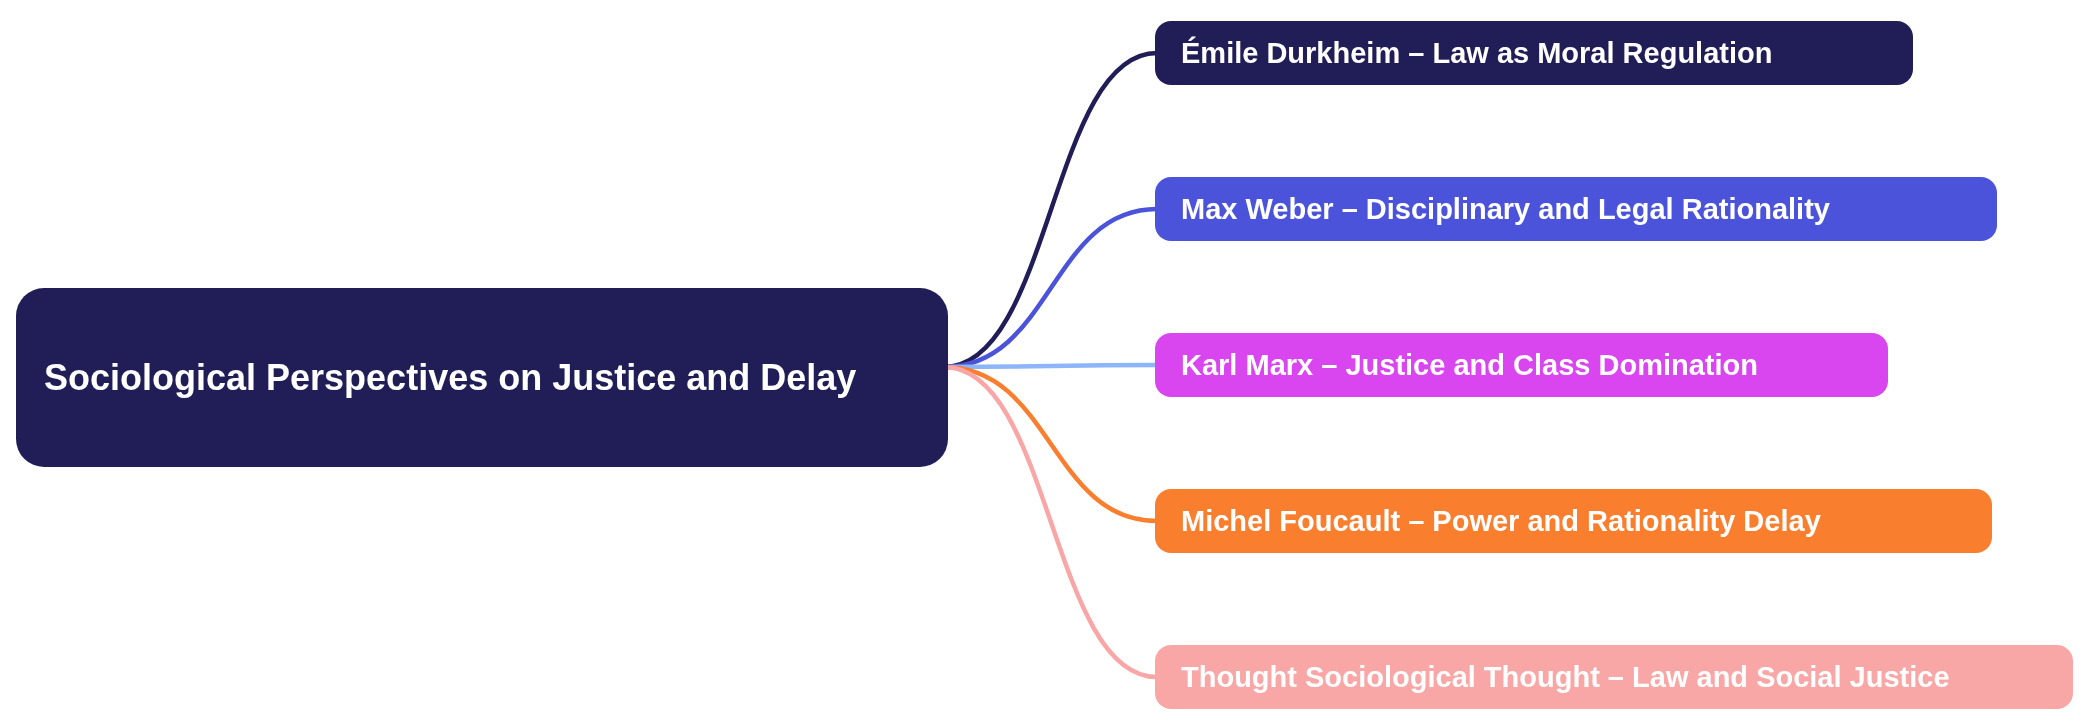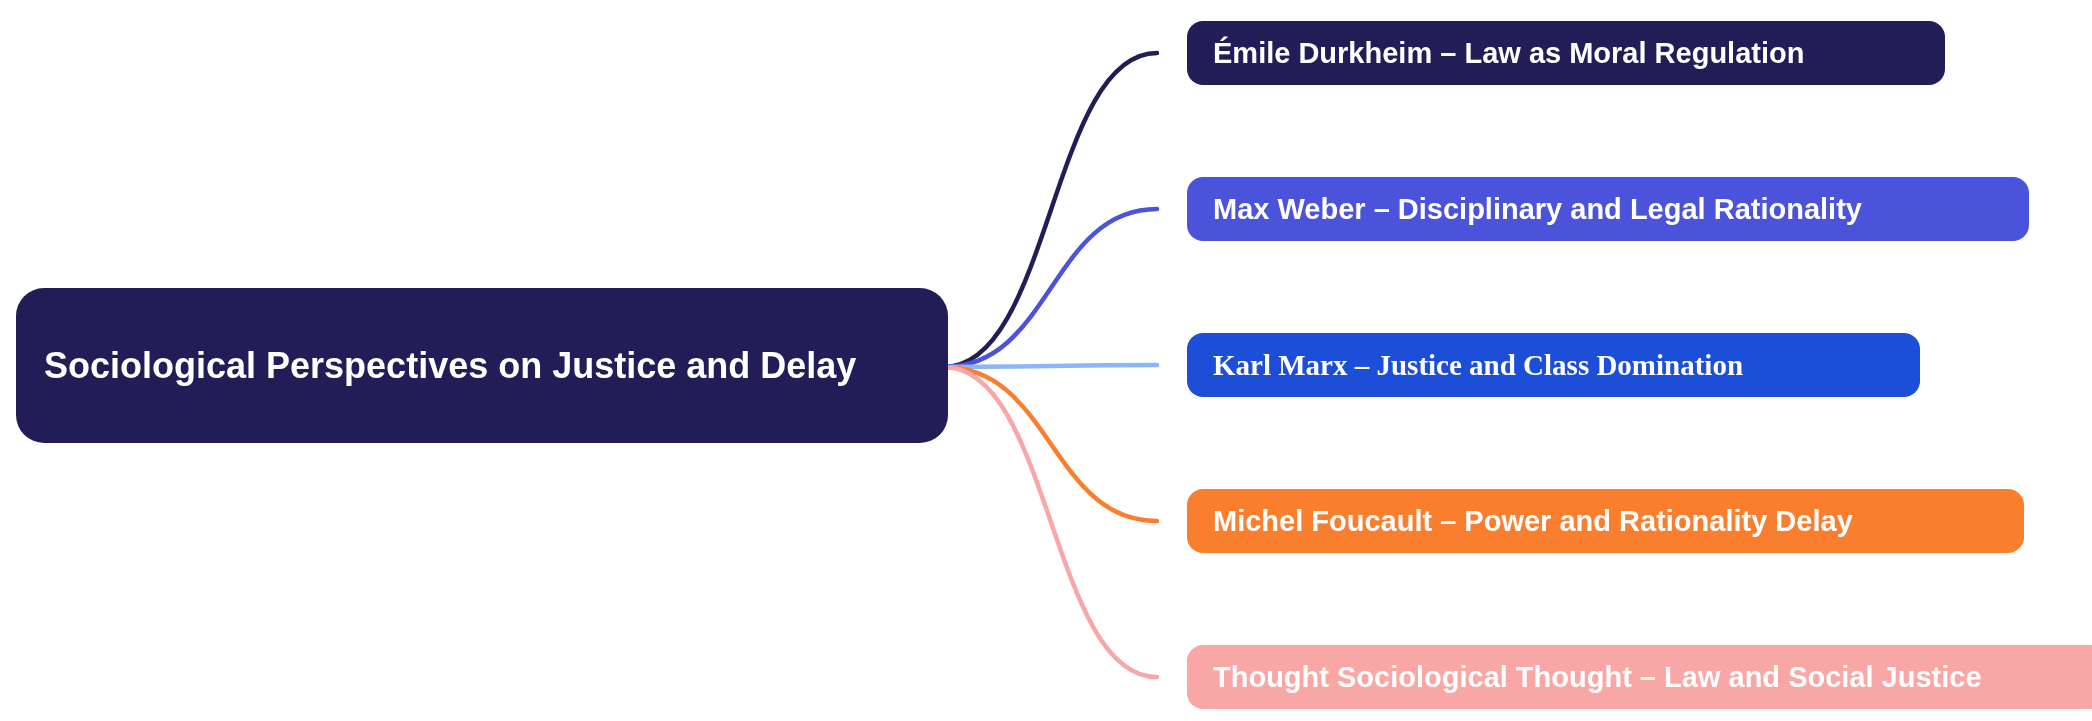--- a/index.html
+++ b/index.html
@@ -34,34 +34,33 @@
     align-items: center;
     box-sizing: border-box;
     color: #ffffff;
     font-weight: 700;
     white-space: nowrap;
   }
   .root {
     left: 16px;
     top: 288px;
     width: 932px;
-    height: 155px;
+    height: 179px;
     border-radius: 28px;
     padding: 0 24px 0 28px;
     font-size: 36px;
     line-height: 67px;
     white-space: normal;
   }
   .branch {
     height: 64px;
     border-radius: 16px;
     padding: 0 26px;
     font-size: 29px;
     left: 1155px;
-    margin-left: 32px;
   }
   .b0 { top: 21px;  width: 758px; }
   .b1 { top: 177px; width: 842px; }
   .b2 { top: 333px; width: 733px; }
   .b3 { top: 489px; width: 837px; }
   .b4 { top: 645px; width: 918px; }
 </style>
 </head>
 <body>
 
@@ -80,21 +79,21 @@
   </div>
 
   <div class="node branch b0" style="background: rgb(33, 30, 87);">
     <span>Émile Durkheim – Law as Moral Regulation</span>
   </div>
 
   <div class="node branch b1" style="background: rgb(74, 83, 217);">
     <span>Max Weber – Disciplinary and Legal Rationality</span>
   </div>
 
-  <div class="node branch b2" style="background: #1d4ed8; font-family: Liberation Serif, serif;">
+  <div class="node branch b2" style="background: #d946ef;">
     <span>Karl Marx – Justice and Class Domination</span>
   </div>
 
   <div class="node branch b3" style="background: rgb(249, 126, 46);">
     <span>Michel Foucault – Power and Rationality Delay</span>
   </div>
 
   <div class="node branch b4" style="background: rgb(249, 166, 166);">
     <span>Thought Sociological Thought – Law and Social Justice</span>
   </div>

